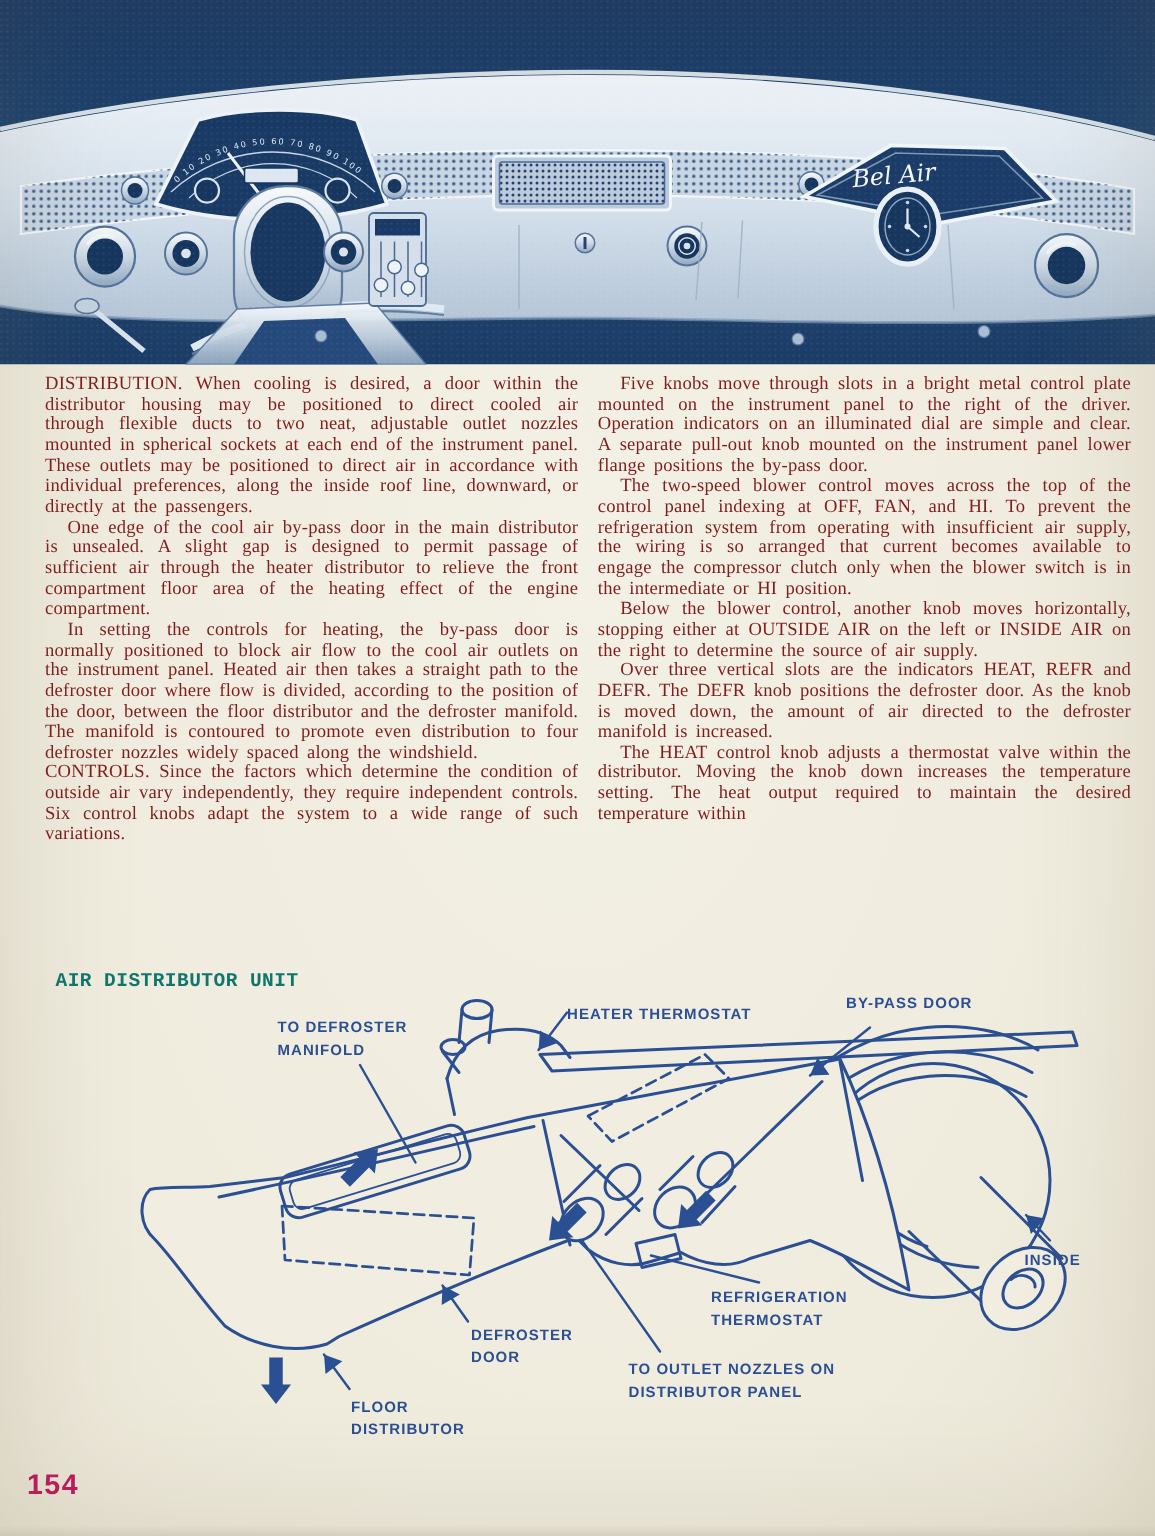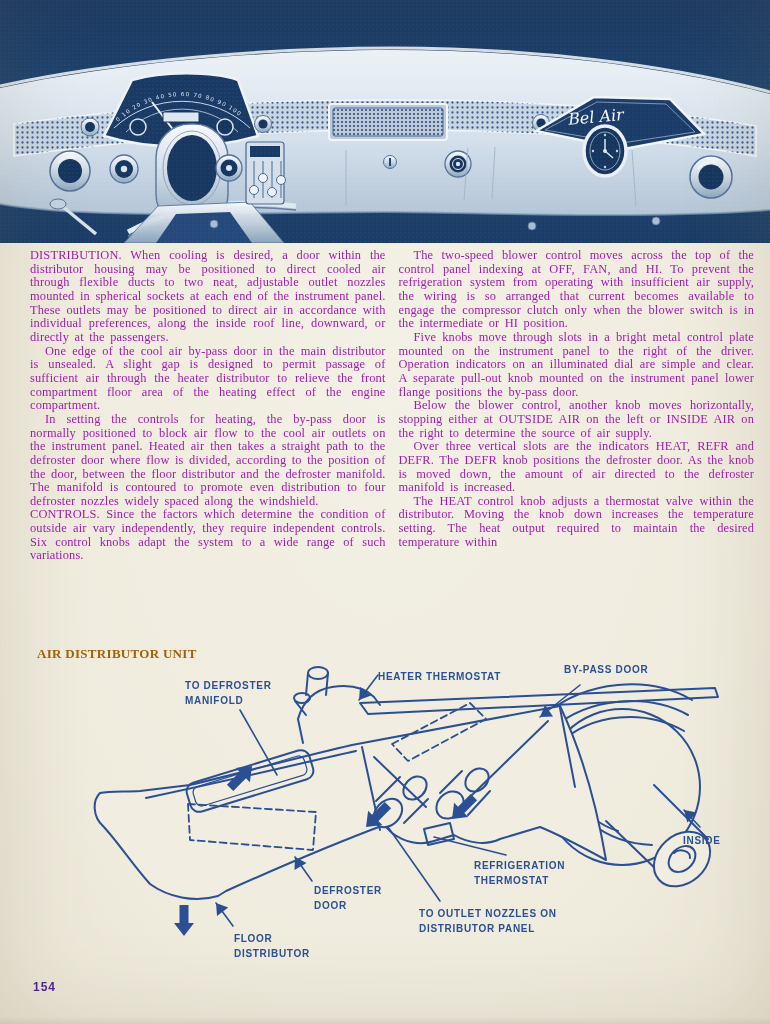--- a/index.html
+++ b/index.html
@@ -6,38 +6,38 @@
   body{
     width:770px;height:1024px;position:relative;overflow:hidden;
     background:radial-gradient(ellipse at 50% 35%, #f3f0e5 0%, #efebdd 70%, #e9e4d4 100%);
     font-family:"Liberation Serif", serif;
   }
   .hero{position:absolute;left:0;top:0;width:770px;height:243px;}
   .columns{
     position:absolute;left:0;top:249px;width:770px;
     display:flex;gap:13px;padding:0 16px 0 30px;box-sizing:border-box;
   }
-  .col{flex:1;color:#a21caf;font-size:12.4px;line-height:13.65px;
+  .col{flex:1;color:#7f1d1d;font-size:12.4px;line-height:13.65px;
     text-align:justify;word-spacing:2.2px;letter-spacing:0.15px;}
   .col p{margin:0;}
   .col p.ind{text-indent:15px;}
   .diagram{position:absolute;left:0;top:645px;width:770px;height:336px;}
   .diagram svg{position:absolute;left:0;top:0;}
   .dtitle{
-    position:absolute;font-family:Liberation Serif, serif;font-weight:bold;
-    font-size:13px;letter-spacing:.3px;color:#a16207;white-space:nowrap;
+    position:absolute;font-family:Liberation Mono, monospace;font-weight:bold;
+    font-size:13px;letter-spacing:.3px;color:#0f766e;white-space:nowrap;
   }
   .dlabel{
     position:absolute;font-family:"Liberation Sans",sans-serif;font-weight:bold;
     font-size:10px;letter-spacing:.7px;line-height:15px;color:#2b4f93;white-space:nowrap;
   }
   .pagenum{
     position:absolute;left:18px;top:980px;
     font-family:"Liberation Sans",sans-serif;font-weight:bold;
-    font-size:12px;color:#4c1d95;letter-spacing:1px;margin-left:15px;
+    font-size:19px;color:#be185d;letter-spacing:1px;
   }
   .scan-edge{position:absolute;left:0;bottom:0;width:770px;height:7px;
     background:linear-gradient(#00000000,#b9b4a64d);}
   .vignette{position:absolute;inset:0;pointer-events:none;
     box-shadow:inset 0 0 90px rgba(120,110,80,.18);}
 </style>
 </head>
 <body>
 
 <div class="hero">
@@ -206,22 +206,22 @@
 </div>
 
 <div class="columns">
   <div class="col">
     <p>DISTRIBUTION.  When cooling is desired, a door within the distributor housing may be positioned to direct cooled air through flexible ducts to two neat, adjustable outlet nozzles mounted in spherical sockets at each end of the instrument panel.  These outlets may be positioned to direct air in accordance with individual preferences, along the inside roof line, downward, or directly at the passengers.</p>
     <p class="ind">One edge of the cool air by-pass door in the main distributor is unsealed.  A slight gap is designed to permit passage of sufficient air through the heater distributor to relieve the front compartment floor area of the heating effect of the engine compartment.</p>
     <p class="ind">In setting the controls for heating, the by-pass door is normally positioned to block air flow to the cool air outlets on the instrument panel.  Heated air then takes a straight path to the defroster door where flow is divided, according to the position of the door, between the floor distributor and the defroster manifold.  The manifold is contoured to promote even distribution to four defroster nozzles widely spaced along the windshield.</p>
     <p>CONTROLS.  Since the factors which determine the condition of outside air vary independently, they require independent controls.  Six control knobs adapt the system to a wide range of such variations.</p>
   </div>
   <div class="col">
+    <p class="ind">Five knobs move through slots in a bright metal control plate mounted on the instrument panel to the right of the driver.  Operation indicators on an illuminated dial are simple and clear.  A separate pull-out knob mounted on the instrument panel lower flange positions the by-pass door.</p>
     <p class="ind">The two-speed blower control moves across the top of the control panel indexing at OFF, FAN, and HI.  To prevent the refrigeration system from operating with insufficient air supply, the wiring is so arranged that current becomes available to engage the compressor clutch only when the blower switch is in the intermediate or HI position.</p>
-    <p class="ind">Five knobs move through slots in a bright metal control plate mounted on the instrument panel to the right of the driver.  Operation indicators on an illuminated dial are simple and clear.  A separate pull-out knob mounted on the instrument panel lower flange positions the by-pass door.</p>
     <p class="ind">Below the blower control, another knob moves horizontally, stopping either at OUTSIDE AIR on the left or INSIDE AIR on the right to determine the source of air supply.</p>
     <p class="ind">Over three vertical slots are the indicators HEAT, REFR and DEFR.  The DEFR knob positions the defroster door.  As the knob is moved down, the amount of air directed to the defroster manifold is increased.</p>
     <p class="ind">The HEAT control knob adjusts a thermostat valve within the distributor.  Moving the knob down increases the temperature setting.  The heat output required to maintain the desired temperature within</p>
   </div>
 </div>
 
 <div class="diagram">
 <svg width="770" height="330" viewBox="0 0 770 330">
   <defs>
     <path id="thickArrow" d="M0,0 L-10,-13 L-4.5,-13 L-4.5,-31 L4.5,-31 L4.5,-13 L10,-13 Z"></path>

